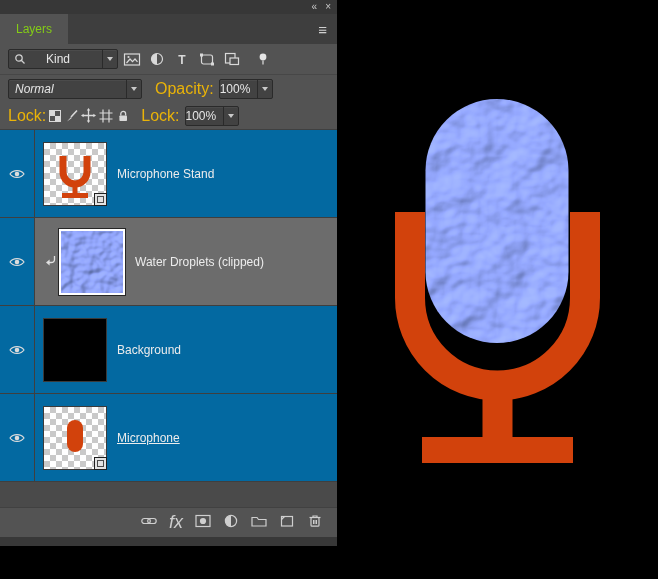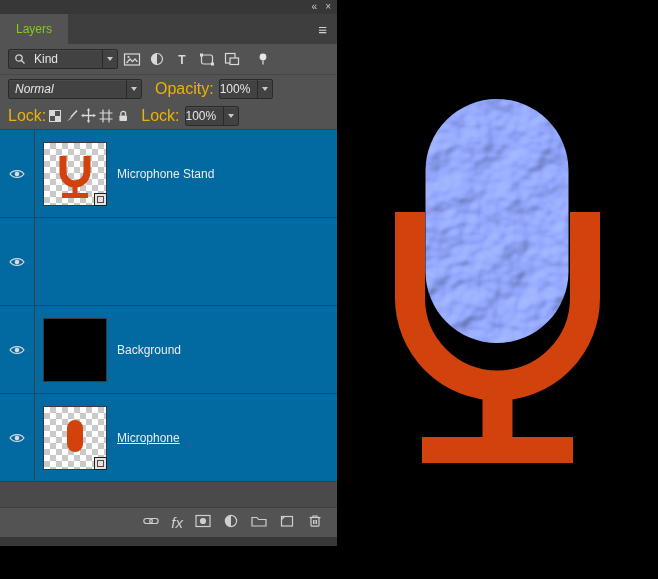--- a/index.html
+++ b/index.html
@@ -12,21 +12,21 @@
   .topbar{height:14px;background:#373737;display:flex;align-items:center;justify-content:flex-end;
           gap:8px;padding:0 6px;color:#c9c9c9;font-size:10px;line-height:14px;}
   .tabbar{height:30px;background:#3e3e3e;display:flex;align-items:stretch;}
   .tab{background:#535353;color:#84cc16;font-size:12px;display:flex;align-items:center;padding:0 16px;}
   .menu-btn{margin-left:auto;color:#d0d0d0;font-size:15px;display:flex;align-items:center;padding:0 10px;}
 
   .filter-row{height:30px;display:flex;align-items:center;padding:0 8px;gap:3px;border-bottom:1px solid #474747;}
   .ps-select{background:#424242;border:1px solid #2a2a2a;border-radius:2px;height:20px;display:flex;
              align-items:center;color:#e6e6e6;font-size:12px;box-shadow:inset 0 1px 0 rgba(255,255,255,.05);
              box-sizing:border-box;}
-  .kind-select{width:110px;padding-left:5px;gap:8px;}
+  .kind-select{width:110px;padding-left:5px;gap:20px;}
   .kind-select .lbl{flex:1;}
   .chev{width:0;height:0;border-left:3.5px solid transparent;border-right:3.5px solid transparent;
         border-top:4.5px solid #c9c9c9;}
   .chev-cell{width:14px;height:100%;display:flex;align-items:center;justify-content:center;
              border-left:1px solid #2a2a2a;margin-left:auto;flex:none;}
   .icon-btn{width:22px;height:20px;display:flex;align-items:center;justify-content:center;}
 
   .blend-row{height:27px;display:flex;align-items:center;padding:0 8px;}
   .mode-select{width:134px;padding-left:6px;font-style:italic;}
   .ui-label{font-size:16px;color:#eab308;}
@@ -52,21 +52,21 @@
     background-size:12px 12px;background-position:0 0,6px 6px;}
   .lname{margin-left:10px;font-size:12px;color:#ececec;white-space:nowrap;}
   .underlined{text-decoration:underline;}
   .so-badge{position:absolute;right:-1px;bottom:-1px;width:13px;height:13px;background:#e3e3e3;
             border:1px solid #1f1f1f;box-sizing:border-box;}
   .so-badge:after{content:"";position:absolute;left:2px;top:2px;right:2px;bottom:2px;border:1px solid #4a4a4a;}
   .clip-arrow{width:16px;flex:none;display:flex;justify-content:center;align-items:center;}
 
   .footer{height:29px;background:#535353;border-top:1px solid #414141;display:flex;align-items:center;
           justify-content:flex-end;gap:12px;padding-right:14px;}
-  .fx-label{font-size:15px;font-style:italic;color:#cfcfcf;}
+  .fx-label{font-size:18px;font-style:italic;color:#cfcfcf;}
   .bottomstrip{height:9px;background:#383838;}
 
   
   .canvas{position:absolute;left:337px;top:0;width:321px;height:579px;background:#000;}
   .canvas svg{position:absolute;left:0;top:0;}
 </style>
 </head>
 <body>
 
 <svg width="0" height="0" style="position:absolute">
@@ -246,20 +246,34 @@
       </div>
     </div>
 
     <div class="row selected">
       <div class="eye-cell">
         <svg width="16" height="12" viewBox="0 0 16 12">
           <path d="M1 6 C4 1.5 12 1.5 15 6 C12 10.5 4 10.5 1 6 Z" fill="none" stroke="#dcdcdc" stroke-width="1.2"></path>
           <circle cx="8" cy="6" r="2.3" fill="#dcdcdc"></circle>
         </svg>
       </div>
+      <div class="row-content">
+        <span class="clip-arrow">
+          <svg width="12" height="13" viewBox="0 0 12 13">
+            <path d="M9.5 1 V4.5 Q9.5 7.5 6 7.5 H4" fill="none" stroke="#e0e0e0" stroke-width="1.3"></path>
+            <path d="M4.6 4.6 L1 7.5 L4.6 10.4 Z" fill="#e0e0e0"></path>
+          </svg>
+        </span>
+        <div class="thumb sel">
+          <svg width="62" height="62" viewBox="0 0 62 62">
+            <rect width="62" height="62" fill="#4a5ec9" filter="url(#droplets-sm)"></rect>
+          </svg>
+        </div>
+        <span class="lname">Water Droplets (clipped)</span>
+      </div>
     </div>
 
     <div class="row">
       <div class="eye-cell">
         <svg width="16" height="12" viewBox="0 0 16 12">
           <path d="M1 6 C4 1.5 12 1.5 15 6 C12 10.5 4 10.5 1 6 Z" fill="none" stroke="#dcdcdc" stroke-width="1.2"></path>
           <circle cx="8" cy="6" r="2.3" fill="#dcdcdc"></circle>
         </svg>
       </div>
       <div class="row-content">

